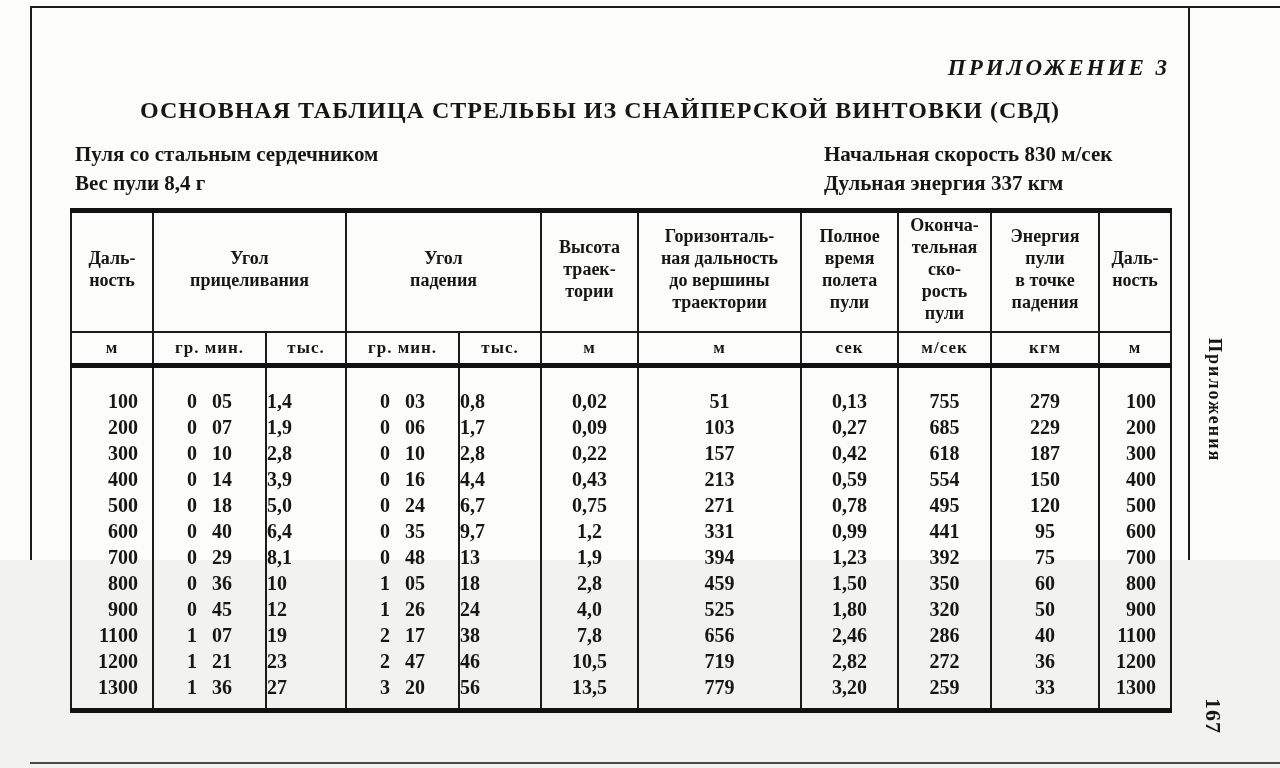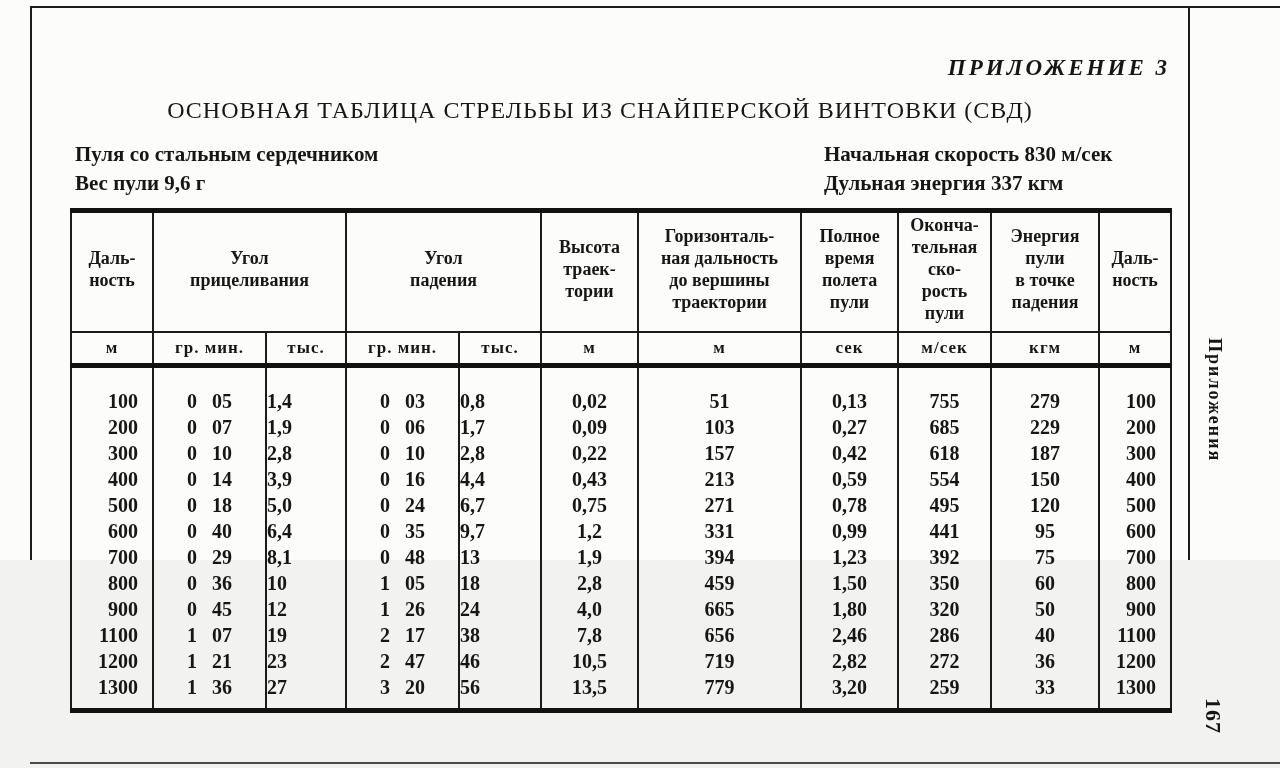--- a/index.html
+++ b/index.html
@@ -22,21 +22,21 @@
   .rule-bottom { left:30px; top:762px; right:0; height:2px; background:#4a4a4a; }
 
   .appendix {
     position:absolute; top:55px; right:110px;
     font-size:23px; font-weight:700; font-style:italic;
     letter-spacing:3px;
   }
   .title {
     position:absolute; top:97px; left:30px; width:1140px;
     text-align:center;
-    font-size:24px; font-weight:400; letter-spacing:1px;
+    font-size:24px; font-weight:700; letter-spacing:1px;
   }
   .notes { position:absolute; top:140px; left:0; width:1280px; }
   .notes div { font-size:21px; font-weight:700; line-height:29px; }
   .notes-left  { position:absolute; left:75px; top:0; }
   .notes-right { position:absolute; left:790px; top:0;margin-left:34px; }
 
   table.ballistic {
     position:absolute; left:70px; top:208px; width:1100px;
     border-collapse:collapse; table-layout:fixed;
     border-top:5px solid #111; border-bottom:5px solid #111;
@@ -85,21 +85,21 @@
   <div class="rule rule-left"></div>
   <div class="rule rule-right"></div>
   <div class="rule rule-bottom"></div>
 
   <div class="appendix">ПРИЛОЖЕНИЕ 3</div>
   <div class="title">ОСНОВНАЯ ТАБЛИЦА СТРЕЛЬБЫ ИЗ СНАЙПЕРСКОЙ ВИНТОВКИ (СВД)</div>
 
   <div class="notes">
     <div class="notes-left">
       <div>Пуля со стальным сердечником</div>
-      <div>Вес пули 9,6 г</div>
+      <div>Вес пули 8,4 г</div>
     </div>
     <div class="notes-right">
       <div>Начальная скорость 830 м/сек</div>
       <div>Дульная энергия 337 кгм</div>
     </div>
   </div>
 
   <table class="ballistic">
     <colgroup>
       <col style="width:82px">
@@ -264,21 +264,21 @@
           <td class="c9">60</td>
           <td class="c10">800</td>
         </tr>
         <tr>
           <td class="c0">900</td>
           <td class="c1">0 45</td>
           <td class="c2">12</td>
           <td class="c3">1 26</td>
           <td class="c4">24</td>
           <td class="c5">4,0</td>
-          <td class="c6">665</td>
+          <td class="c6">525</td>
           <td class="c7">1,80</td>
           <td class="c8">320</td>
           <td class="c9">50</td>
           <td class="c10">900</td>
         </tr>
         <tr>
           <td class="c0">1100</td>
           <td class="c1">1 07</td>
           <td class="c2">19</td>
           <td class="c3">2 17</td>

